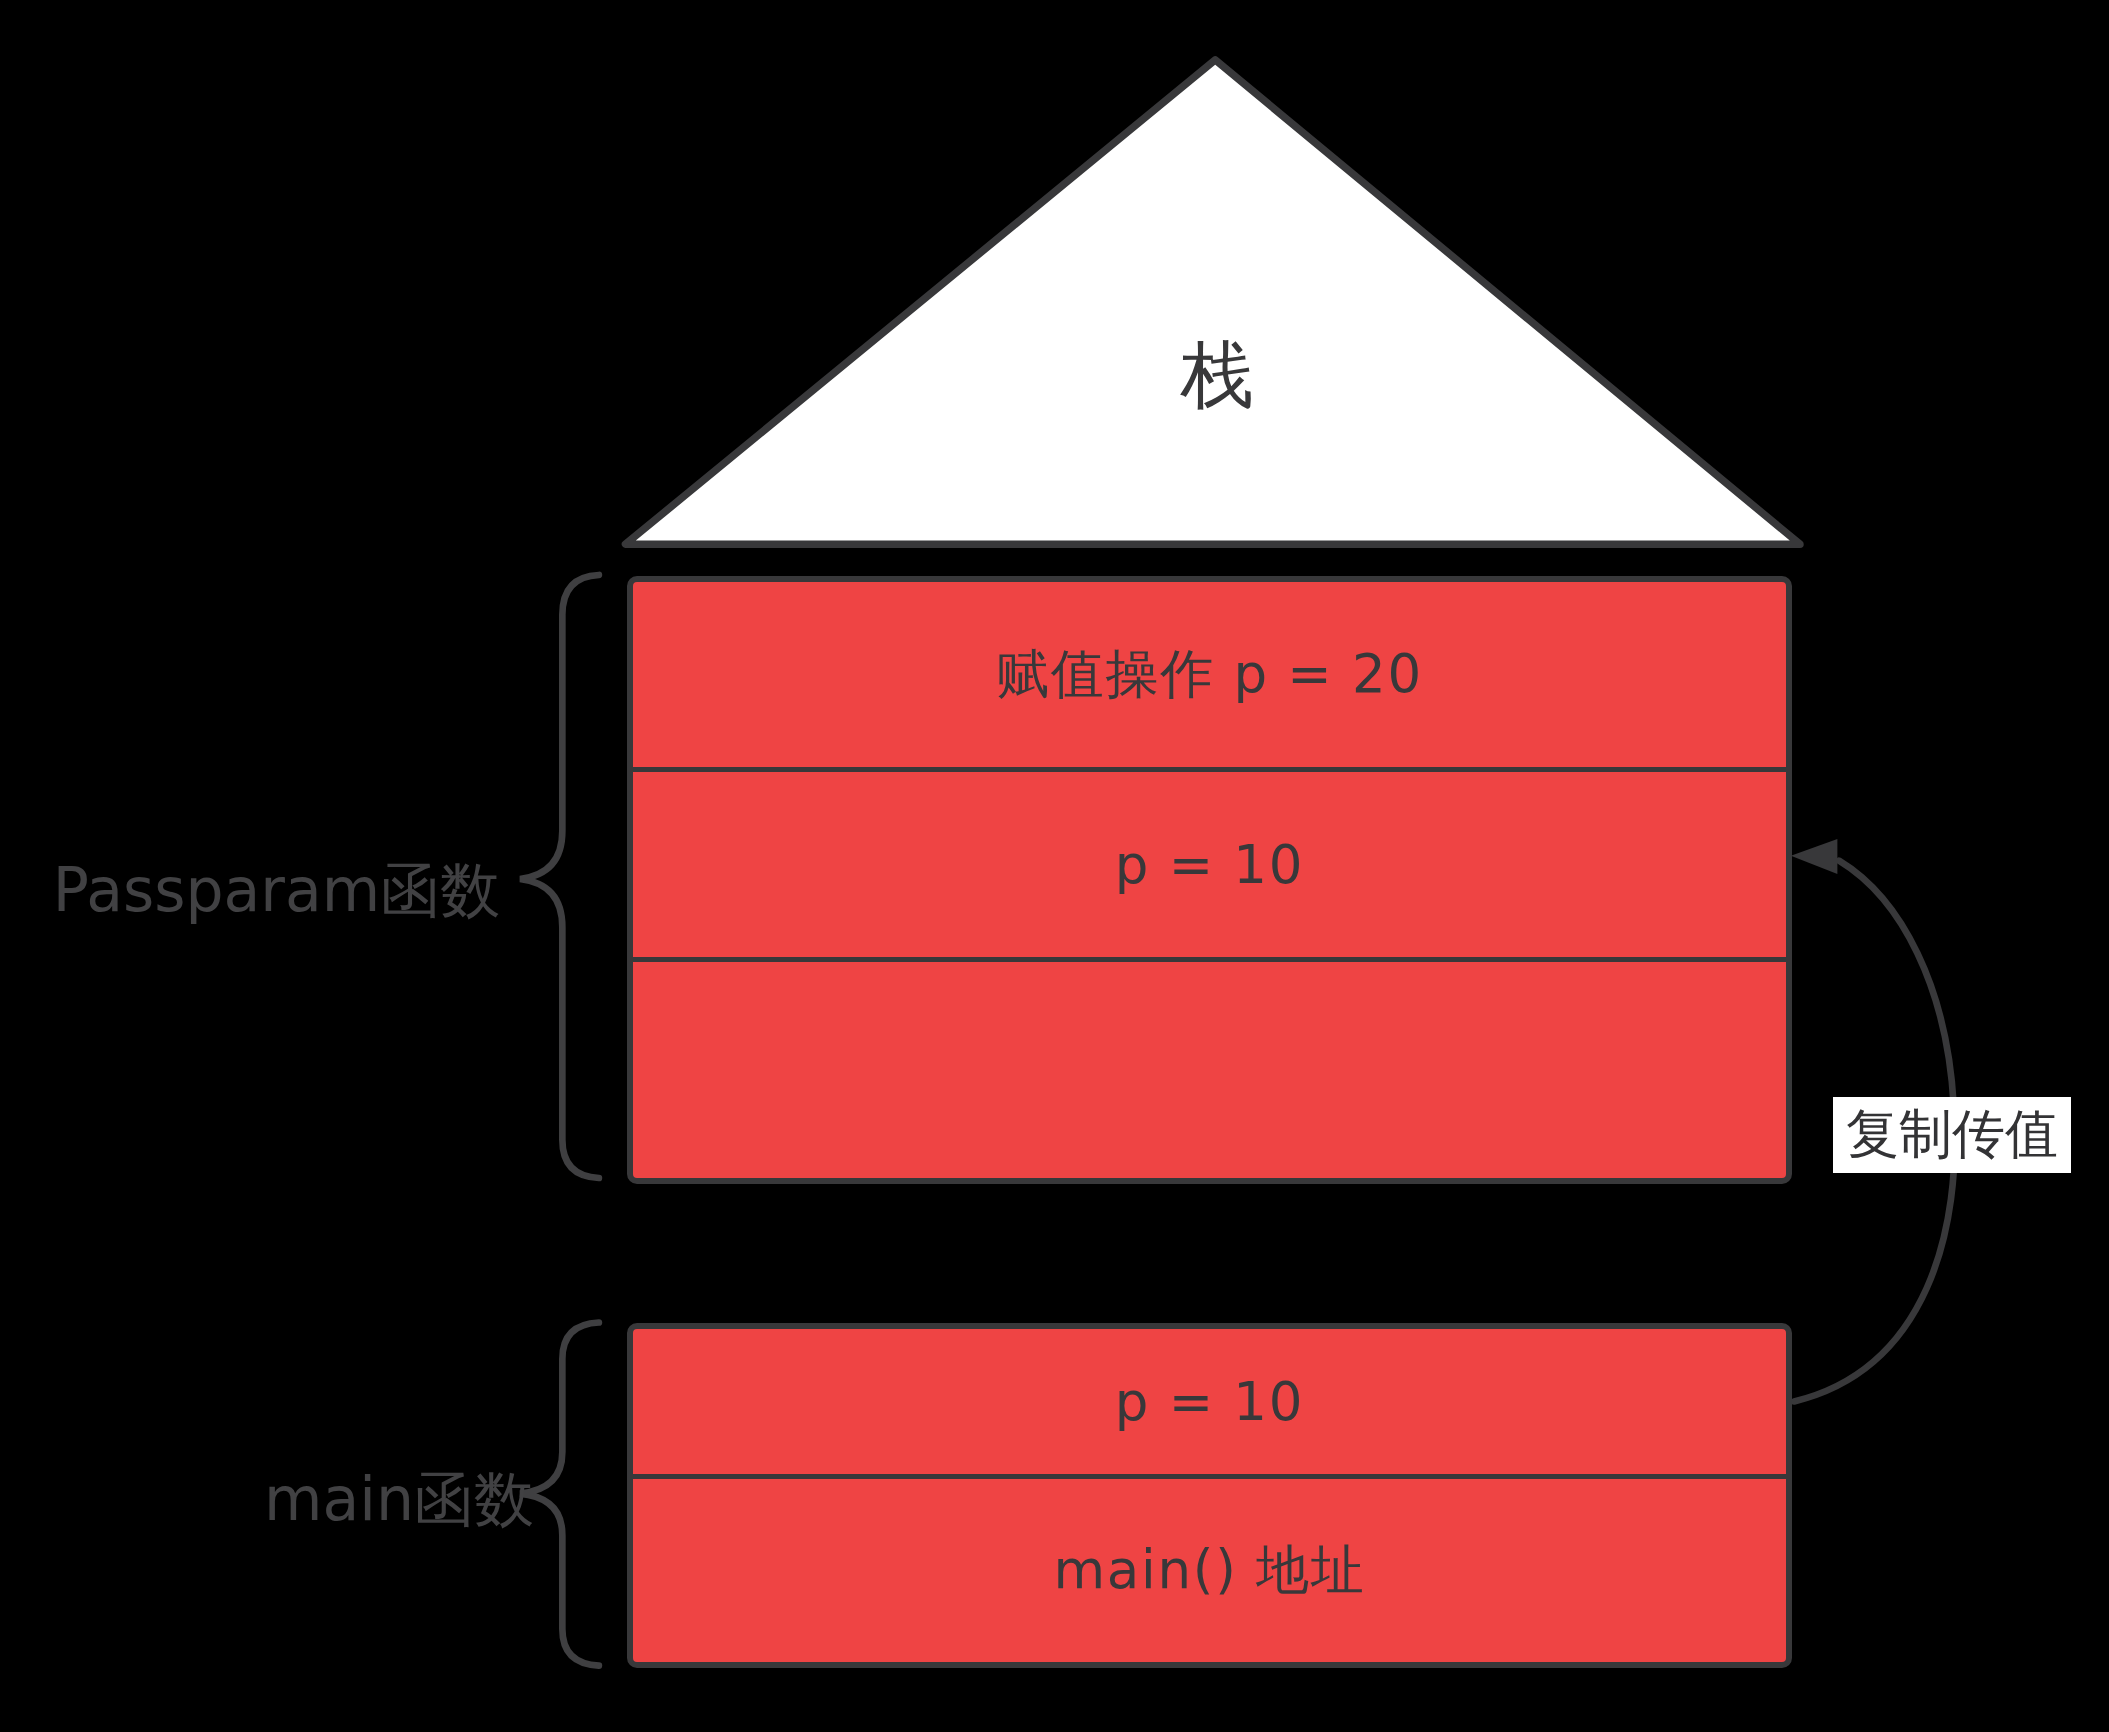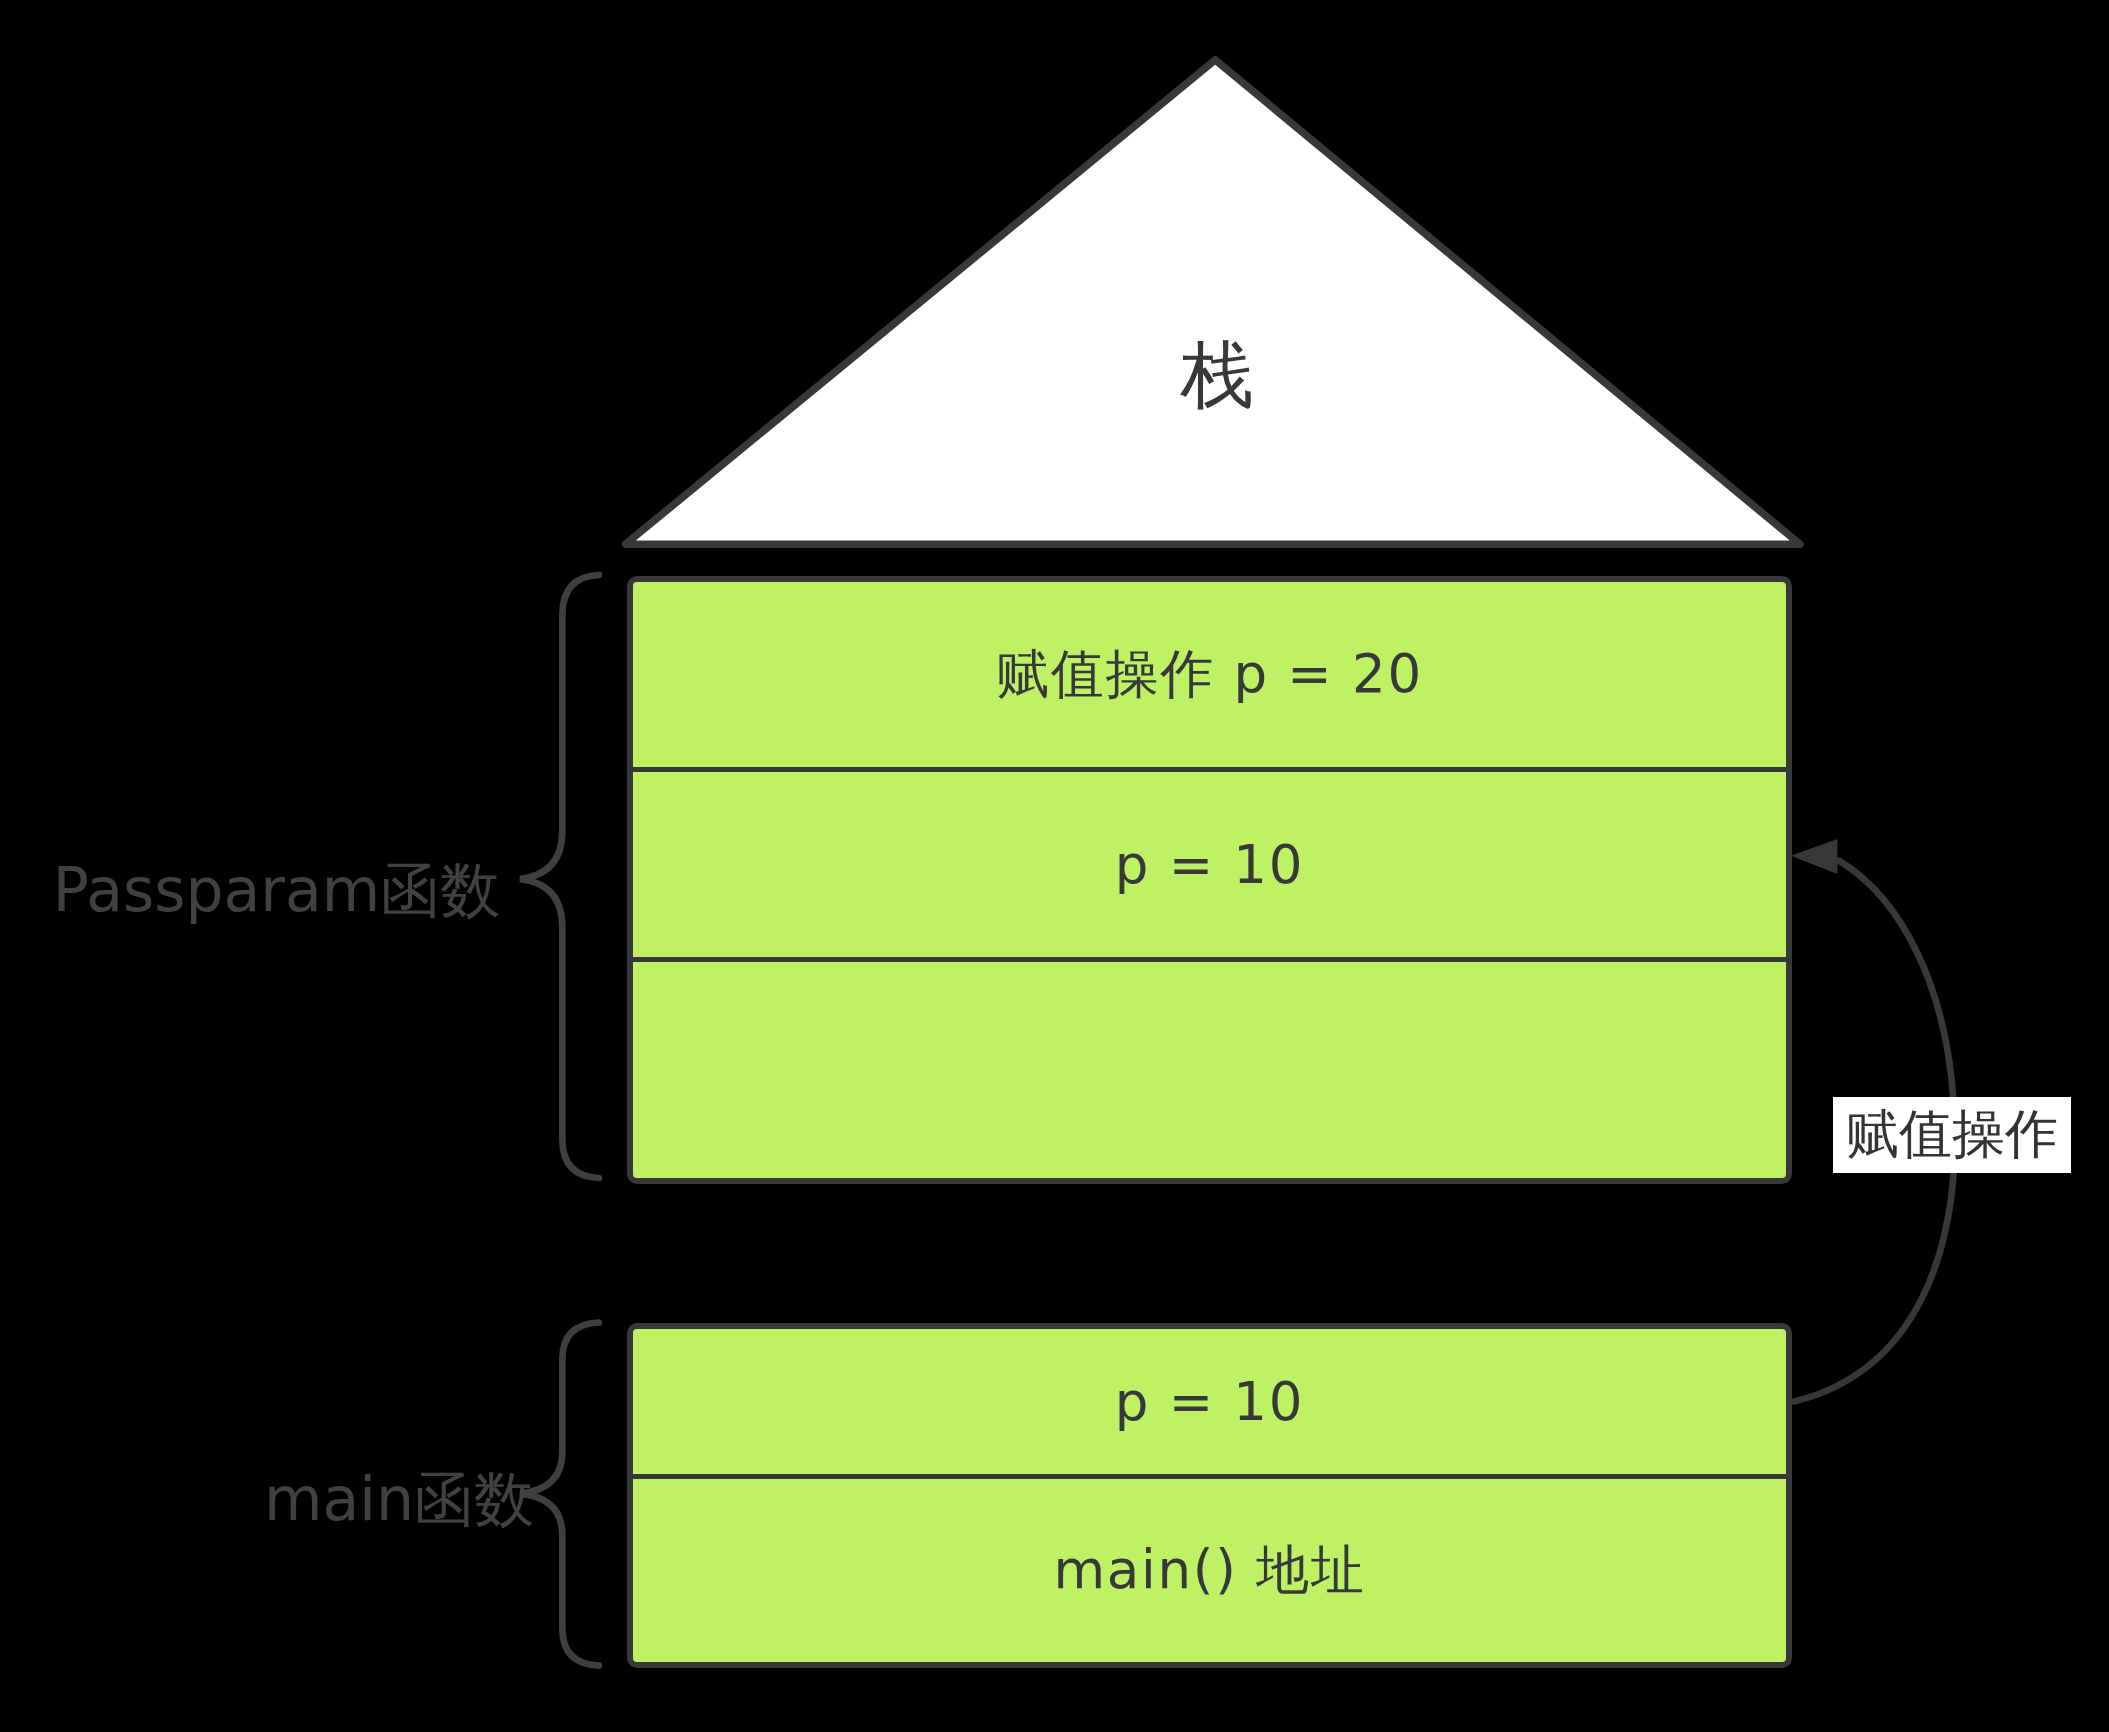--- a/index.html
+++ b/index.html
@@ -32,21 +32,21 @@
     align-items: center;
     justify-content: center;
     font-size: 73px;
     color: #38383a;
     font-weight: 500;
   }
   .frame-box {
     position: absolute;
     left: 627px;
     width: 1165px;
-    background: #bef264;
+    background: #ef4444;
     border: 6.6px solid #38383a;
     border-radius: 10px;
     box-sizing: border-box;
     display: flex;
     flex-direction: column;
   }
   .frame-box.passparam { top: 576px; height: 608px; }
   .frame-box.main      { top: 1323px; height: 345px; }
   .frame-row {
     display: flex;
@@ -139,16 +139,16 @@
   </div>
 
   <div class="frame-box main">
     <div class="frame-row row-0 divided">p = 10</div>
     <div class="frame-row row-1">main() 地址</div>
   </div>
 
   <div class="side-label main-label">main函数</div>
   <div class="side-label passparam-label">Passparam函数</div>
 
-  <div class="copy-value-label">赋值操作</div>
+  <div class="copy-value-label">复制传值</div>
 
 </div>
 
 
 </body></html>

